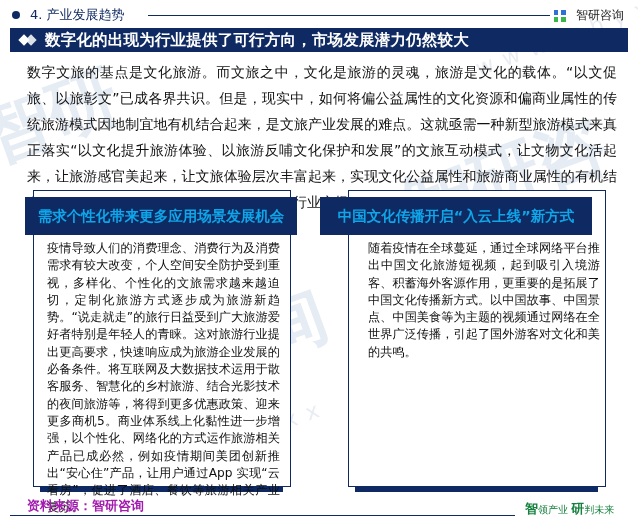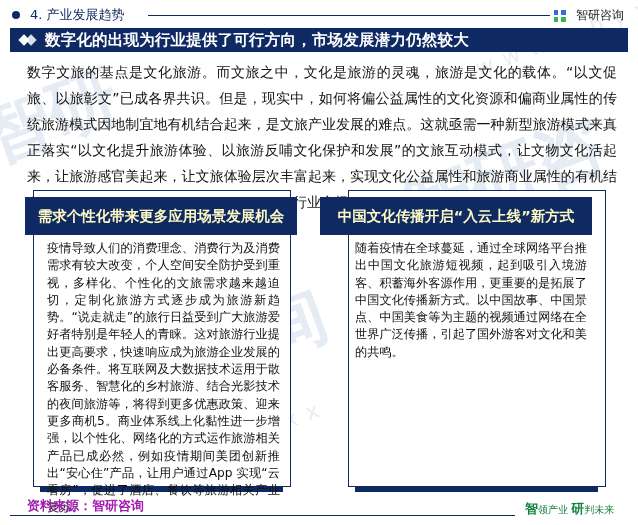--- a/index.html
+++ b/index.html
@@ -28,26 +28,26 @@
   .banner-text { margin-left: 8px; color: #fff; font-size: 15.5px; font-weight: bold; white-space: nowrap; letter-spacing: 0.2px; }
 
   .intro { position: absolute; left: 27px; top: 59px; width: 590px; font-size: 14px; line-height: 26px; color: #111; text-align: justify; }
 
   .card { position: absolute; top: 190px; width: 258px; height: 297px; border: 1px solid #0f2a62; background: #fff; }
   .card.left { left: 33px; }
   .card.right { left: 348px; }
   .card-shadow { position: absolute; top: 487px; width: 243px; height: 5px; background: #0f2a62; }
   .card-shadow.left { left: 40px; }
   .card-shadow.right { left: 355px; }
-  .card-title { position: absolute; top: 197px; width: 272px; height: 38px; background: #0f2a62; color: #fef9c3; font-size: 14.5px; font-weight: bold; display: flex; align-items: center; justify-content: center; white-space: nowrap; }
+  .card-title { position: absolute; top: 197px; width: 272px; height: 38px; background: #0f2a62; color: #0ea5e9; font-size: 14.5px; font-weight: bold; display: flex; align-items: center; justify-content: center; white-space: nowrap; }
   .card-title.left { left: 25px; }
   .card-title.right { left: 320px; }
   .card-body { position: absolute; top: 240px; font-size: 12.2px; line-height: 17.3px; color: #111; text-align: justify; }
   .card-body.left { left: 47px; width: 233px; }
-  .card-body.right { left: 355px; width: 232px; }
+  .card-body.right { left: 368px; width: 232px; }
 
   .source { position: absolute; left: 27px; top: 497px; font-size: 13px; font-weight: bold; color: #a21caf; white-space: nowrap; }
   .foot-line { position: absolute; left: 10px; top: 515px; width: 177px; height: 1px; background: #0f2a62; }
   .foot-line2 { position: absolute; left: 187px; top: 515px; width: 328px; height: 1px; background: #0f2a62; }
   .slogan { position: absolute; left: 525px; top: 498px; white-space: nowrap; color: #15803d; font-weight: bold; }
   .slogan .big { font-size: 13px; }
   .slogan .small { font-size: 10px; font-weight: normal; }
 </style>
 </head>
 <body>

